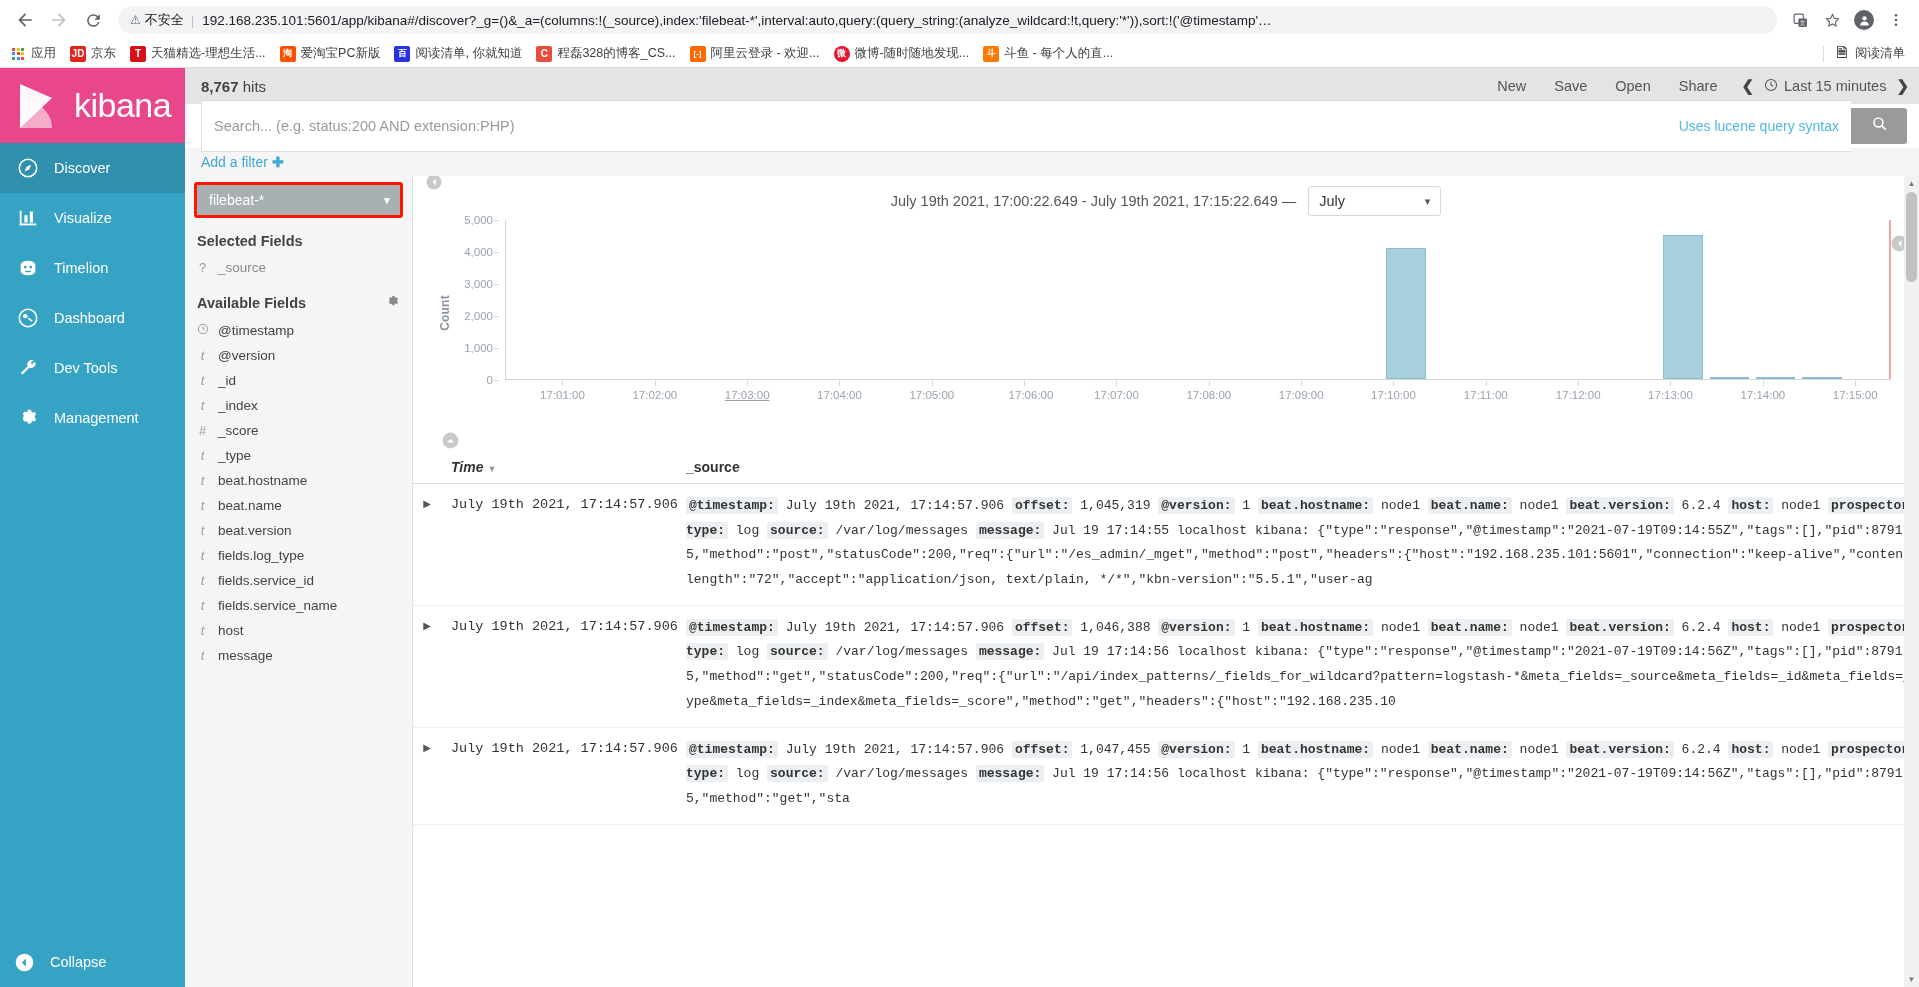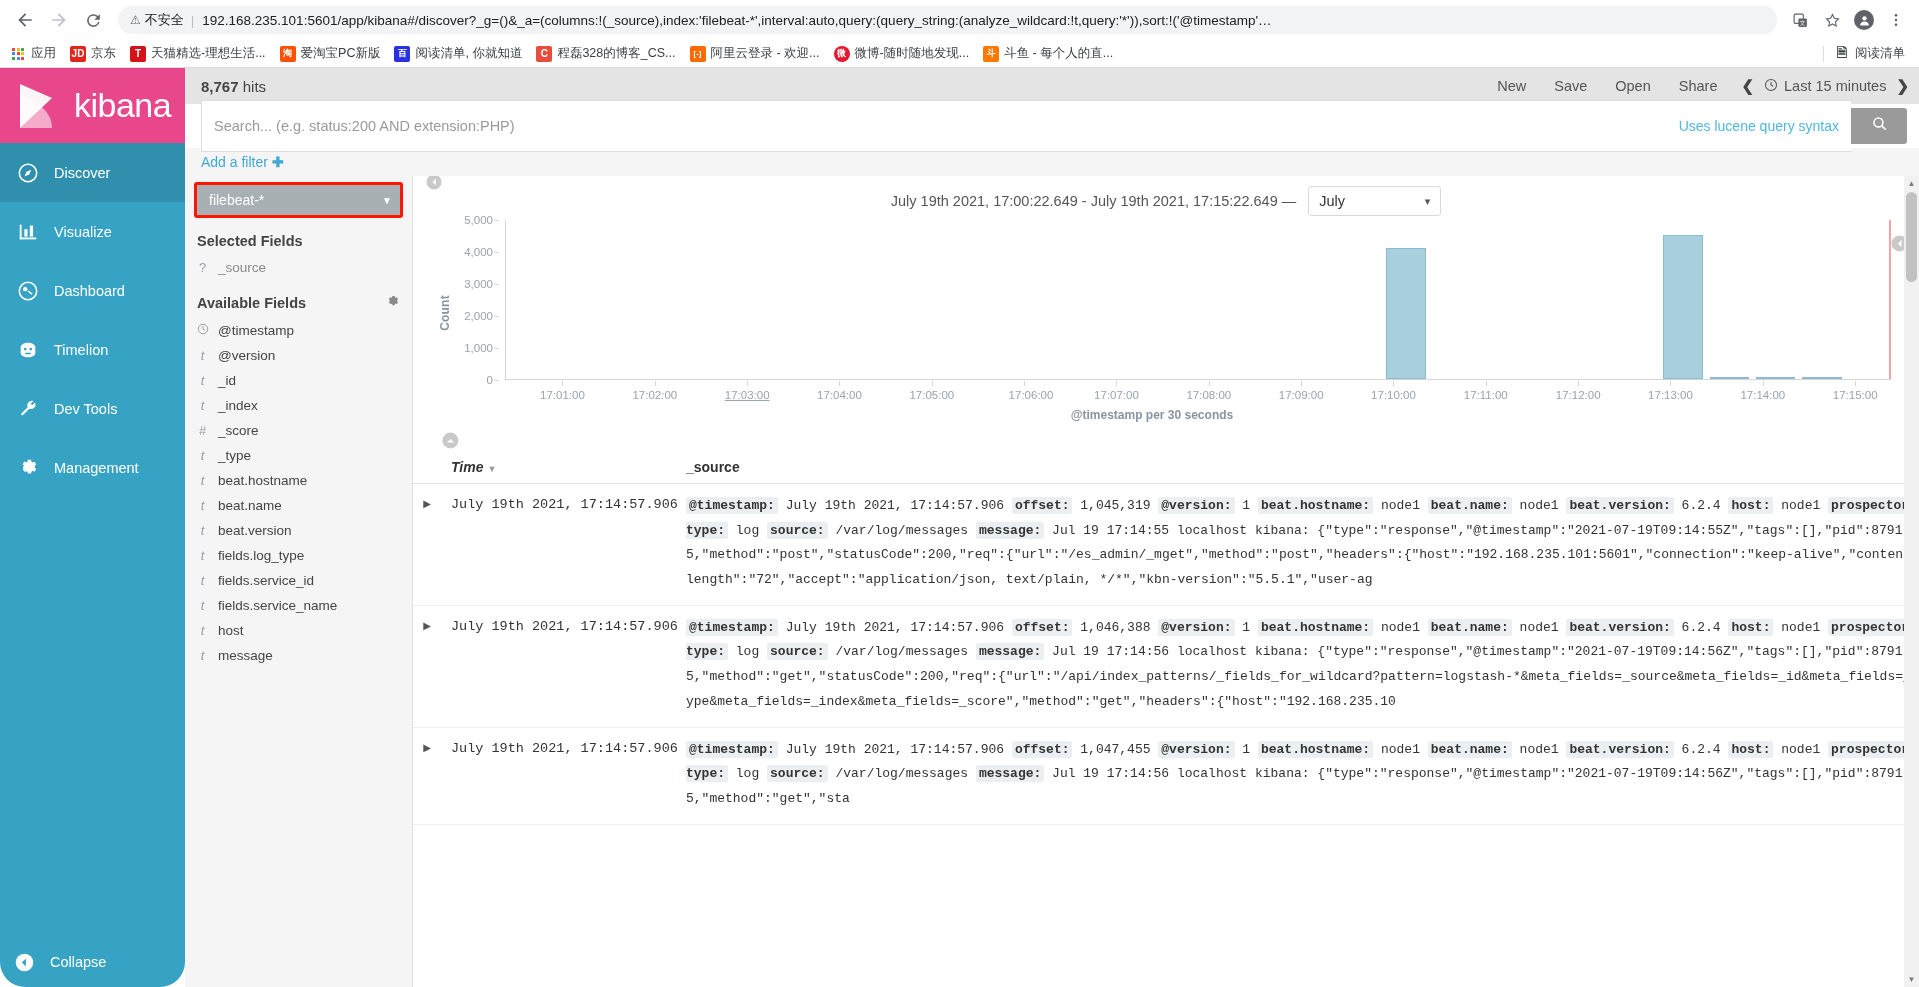--- a/index.html
+++ b/index.html
@@ -44,28 +44,28 @@
   .bm-label { font-size:12.5px; color:#3c4043; }
   .bookmarks-right { margin-left:auto; display:flex; align-items:center; gap:10px; padding-right:4px;}
   .vdiv { width:1px; height:16px; background:#dadce0; }
   .grid-ico { display:grid; grid-template-columns:repeat(3,3px); grid-template-rows:repeat(3,3px); gap:1.5px; }
   .grid-ico i { display:block; width:3px;height:3px; border-radius:0.5px;}
 
   
   .app { display:flex; width:1919px; height:919px; }
 
   
-  .kbn-nav { width:185px; background:#37a3c4; display:flex; flex-direction:column; flex:0 0 185px;border-radius:25px; }
+  .kbn-nav { width:185px; background:#37a3c4; display:flex; flex-direction:column; flex:0 0 185px; }
   .kbn-logo {
     height:75px; background:#e8488b; display:flex; align-items:center; padding-left:18px; gap:10px;
   }
   .kbn-logo-mark { width:46px; height:48px; position:relative; flex:0 0 auto; }
   .kbn-logo-text { color:#fff; font-size:34px; font-weight:400; letter-spacing:-0.5px;}
   .nav-item {
-    height:59px; display:flex; align-items:center; padding-left:16px; gap:14px;
+    height:50px; display:flex; align-items:center; padding-left:16px; gap:14px;
     color:#fff; font-size:14.5px;
   }
   .nav-item.active { background:#2f8fad; }
   .nav-ico { width:24px; height:24px; display:flex; align-items:center; justify-content:center; color:#fff; flex:0 0 auto;}
   .nav-spacer { flex:1; }
   .collapse-row { height:50px; display:flex; align-items:center; padding-left:12px; gap:14px; color:#fff; font-size:14.5px; }
 
   
   .fields-panel {
     width:228px; flex:0 0 228px; background:#f5f5f5; border-right:1px solid #e0e0e0;
@@ -325,38 +325,38 @@
             <rect x="8" y="9" width="3.5" height="8" fill="#fff"></rect>
             <rect x="14" y="5" width="3.5" height="12" fill="#fff"></rect>
           </svg>
       </span>
       <span>Visualize</span>
     </div>
 
     <div class="nav-item">
       <span class="nav-ico">
         <svg width="22" height="22" viewBox="0 0 24 24">
-            <circle cx="12" cy="12" r="9.5" fill="none" stroke="#fff" stroke-width="1.7"></circle>
-            <circle cx="9" cy="10" r="2.4" fill="#fff"></circle>
-            <path d="M12 12 L16.5 15.5" stroke="#fff" stroke-width="1.7"></path>
-          </svg>
-      </span>
-      <span>Dashboard</span>
-    </div>
-
-    <div class="nav-item">
-      <span class="nav-ico">
-        <svg width="22" height="22" viewBox="0 0 24 24">
             <path d="M4 9c0-3 3.6-5 8-5s8 2 8 5v6c0 3-3.6 5-8 5s-8-2-8-5z" fill="#fff"></path>
             <circle cx="9" cy="11" r="1.5" fill="#37a3c4"></circle>
             <circle cx="15" cy="11" r="1.5" fill="#37a3c4"></circle>
             <rect x="9" y="15" width="6" height="1.6" fill="#37a3c4"></rect>
           </svg>
       </span>
       <span>Timelion</span>
+    </div>
+
+    <div class="nav-item">
+      <span class="nav-ico">
+        <svg width="22" height="22" viewBox="0 0 24 24">
+            <circle cx="12" cy="12" r="9.5" fill="none" stroke="#fff" stroke-width="1.7"></circle>
+            <circle cx="9" cy="10" r="2.4" fill="#fff"></circle>
+            <path d="M12 12 L16.5 15.5" stroke="#fff" stroke-width="1.7"></path>
+          </svg>
+      </span>
+      <span>Dashboard</span>
     </div>
 
     <div class="nav-item">
       <span class="nav-ico">
         <svg width="22" height="22" viewBox="0 0 24 24">
             <path d="M20 5.5a5 5 0 0 1-6.6 6.2L6 19.2 4.2 17.4l7.5-7.4A5 5 0 0 1 18 3.3l-3 3 1.6 1.6 3-3c.2.5.4 1 .4 1.6z" fill="#fff"></path>
           </svg>
       </span>
       <span>Dev Tools</span>
     </div>
@@ -585,21 +585,20 @@
               <span class="x-tick" style="left: 980.812px;">17:11:00</span>
               <span class="x-tickmark" style="left: 1073.15px;"></span>
               <span class="x-tick" style="left: 1073.15px;">17:12:00</span>
               <span class="x-tickmark" style="left: 1165.48px;"></span>
               <span class="x-tick" style="left: 1165.48px;">17:13:00</span>
               <span class="x-tickmark" style="left: 1257.81px;"></span>
               <span class="x-tick" style="left: 1257.81px;">17:14:00</span>
               <span class="x-tickmark" style="left: 1350.15px;"></span>
               <span class="x-tick" style="left: 1350.15px;">17:15:00</span>
             </div>
-          <div class="x-axis-title">@timestamp per 30 seconds</div>
 
           <span class="chart-collapse-right">
             <svg width="19" height="19" viewBox="0 0 24 24">
                 <circle cx="12" cy="12" r="10" fill="#c9c9c9"></circle>
                 <path d="M14.5 7.5L10 12l4.5 4.5z" fill="#fff"></path>
               </svg>
           </span>
         </div>
 
         <div class="table-collapse">

